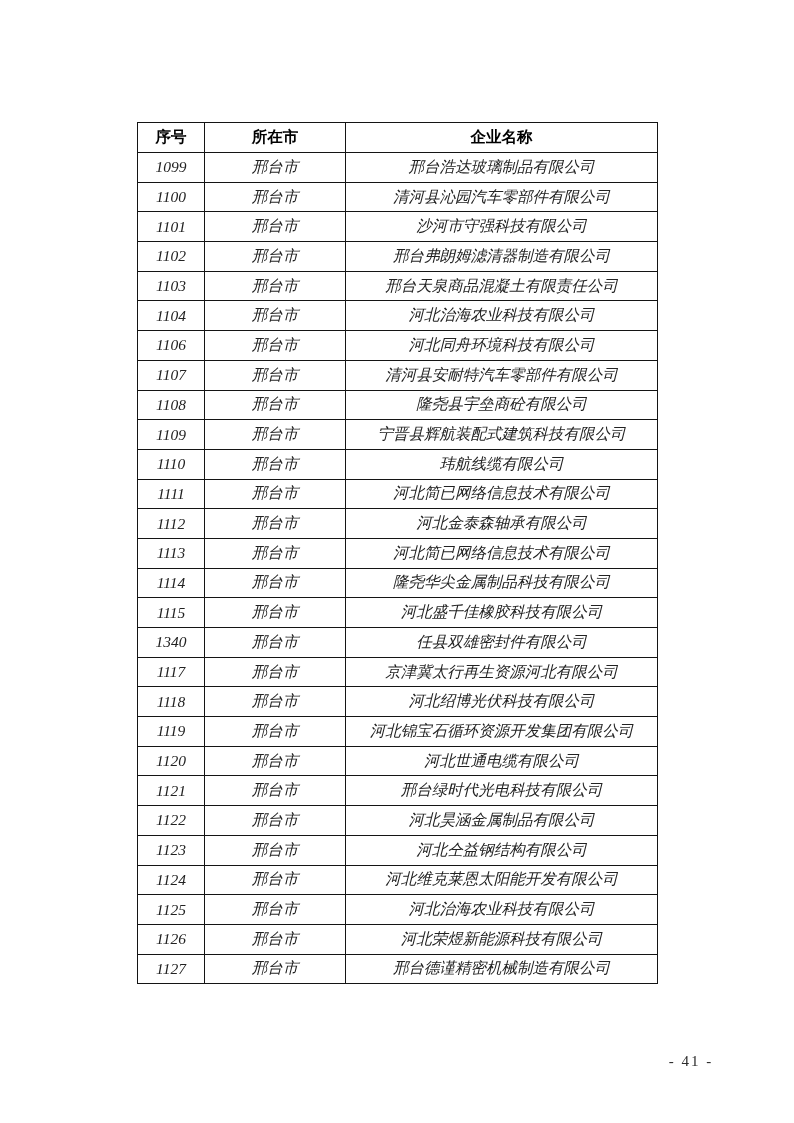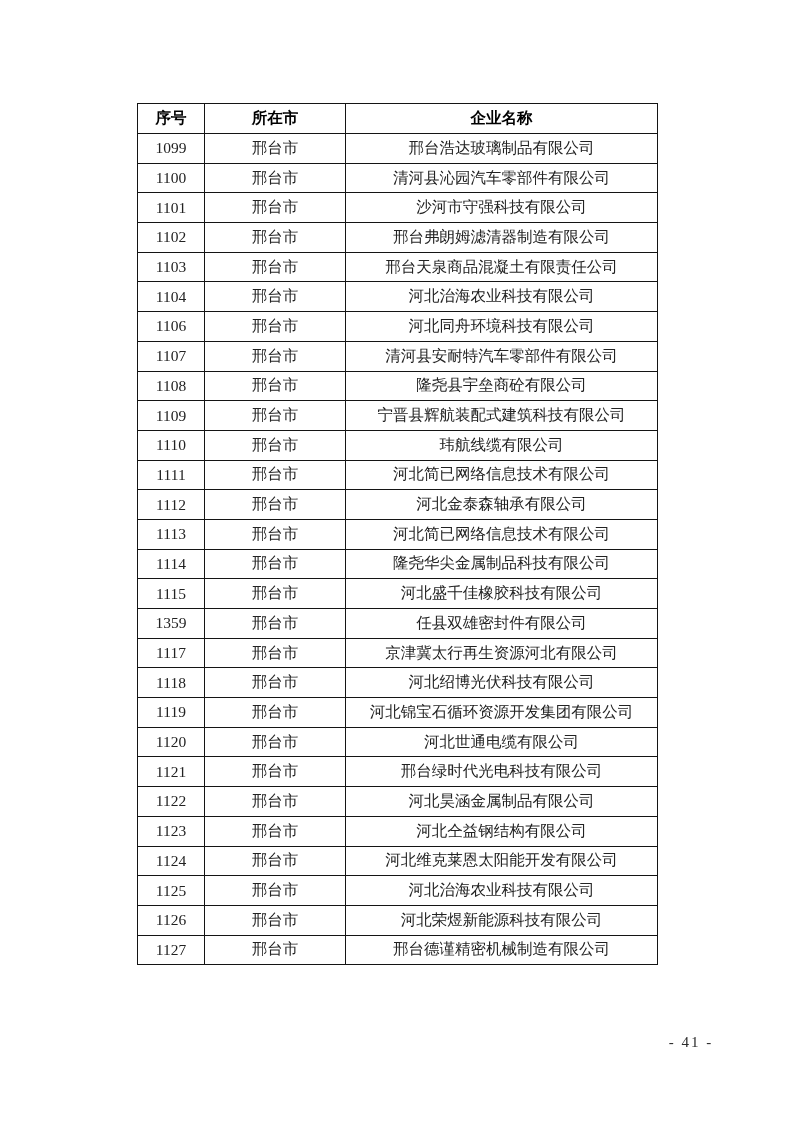--- a/index.html
+++ b/index.html
@@ -12,20 +12,21 @@
     width: 794px;
     height: 1123px;
     overflow: hidden;
     font-family: "Liberation Serif", "DejaVu Serif", serif;
     color: #1c1c1c;
   }
   .doc-page {
     position: absolute;
     inset: 0;
     background: #ffffff;
+    margin-top: 19px;
   }
   table.company-table {
     position: absolute;
     left: 137px;
     top: 103px;
     width: 520px;
     border-collapse: collapse;
     table-layout: fixed;
   }
   table.company-table th,
@@ -41,20 +42,21 @@
     height: 30px;
   }
   table.company-table th {
     font-family: "Liberation Sans", "DejaVu Sans", sans-serif;
     font-weight: bold;
     font-size: 15.5px;
     color: #000000;
   }
   table.company-table tbody tr {
     height: 29.7px;
+    font-style: italic;
   }
   table.company-table td {
     font-size: 15.5px;
     color: #222222;
   }
   .page-number {
     position: absolute;
     left: 656px;
     top: 1034px;
     width: 70px;
@@ -158,21 +160,21 @@
           <td>1114</td>
           <td>邢台市</td>
           <td>隆尧华尖金属制品科技有限公司</td>
         </tr>
         <tr>
           <td>1115</td>
           <td>邢台市</td>
           <td>河北盛千佳橡胶科技有限公司</td>
         </tr>
         <tr>
-          <td>1359</td>
+          <td>1340</td>
           <td>邢台市</td>
           <td>任县双雄密封件有限公司</td>
         </tr>
         <tr>
           <td>1117</td>
           <td>邢台市</td>
           <td>京津冀太行再生资源河北有限公司</td>
         </tr>
         <tr>
           <td>1118</td>

